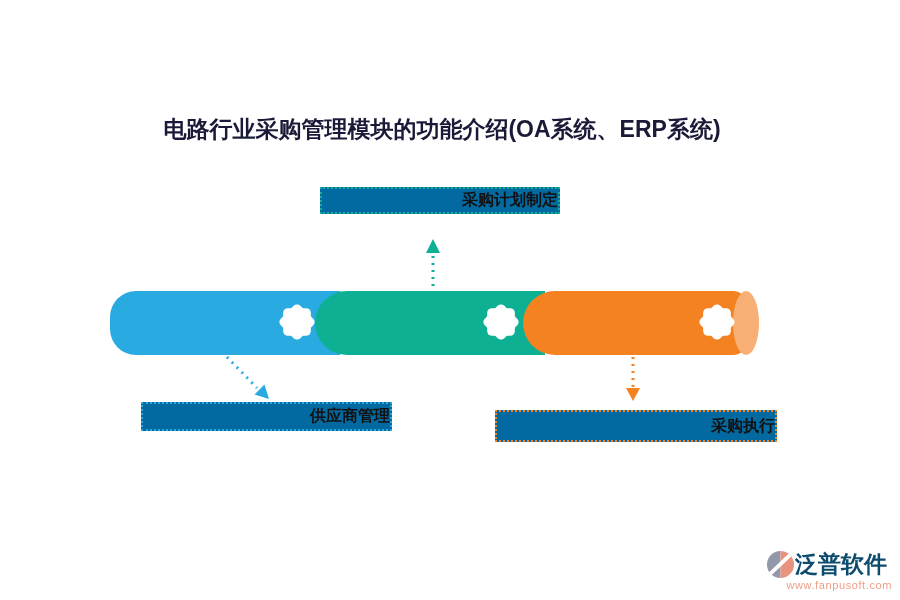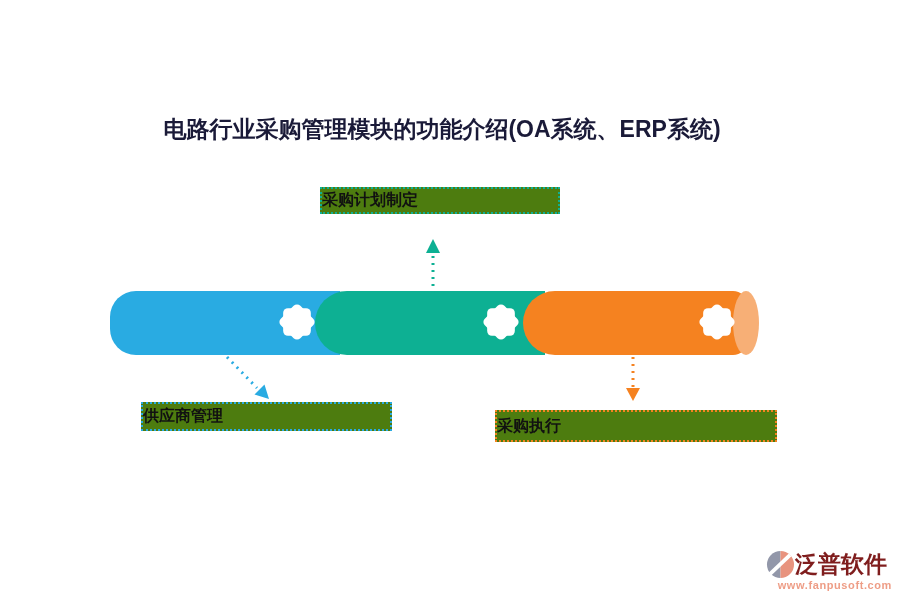--- a/index.html
+++ b/index.html
@@ -24,37 +24,37 @@
     background:#F7AF76;border-radius:50%;z-index:4;
   }
   .star{position:absolute;top:301px;width:42px;height:42px;z-index:5;}
   .star-supplier{left:276px;}
   .star-plan{left:480px;}
   .star-execute{left:696px;}
   
   .arrows{position:absolute;left:0;top:0;z-index:6;pointer-events:none;}
   
   .label-box{
-    position:absolute;display:flex;align-items:center;justify-content:flex-start;
-    background:#4d7c0f;font-weight:800;font-size:16px;color:#111;z-index:7;
+    position:absolute;display:flex;align-items:center;justify-content:flex-end;
+    background:#0369a1;font-weight:800;font-size:16px;color:#111;z-index:7;
   }
   .box-plan{left:320px;top:187px;width:236px;height:23px;border:2px dotted #0DB093;}
   .box-supplier{left:141px;top:402px;width:247px;height:25px;border:2px dotted #29ABE2;}
   .box-execute{left:495px;top:410px;width:278px;height:28px;border:2px dotted #F58220;}
   
   .watermark{position:absolute;left:766px;top:550px;width:126px;z-index:8;}
   .wm-row{display:flex;align-items:flex-end;}
   .wm-icon{width:29px;height:29px;flex:0 0 29px;}
   .wm-name{
     font-family:"Liberation Serif","DejaVu Serif",serif;
-    font-size:23px;font-weight:700;color:#7f1d1d;line-height:29px;
+    font-size:23px;font-weight:700;color:#0c4a6e;line-height:29px;
     white-space:nowrap;letter-spacing:0px;text-align:center;
   }
   .wm-url{
-    font-size:11px;font-weight:700;color:#ee9d86;letter-spacing:0.6px;
+    font-size:11px;font-weight:400;color:#ee9d86;letter-spacing:0.6px;
     text-align:right;margin-top:0px;white-space:nowrap;
   }
 </style>
 </head>
 <body>
 
 <div class="canvas">
 
   <h1 class="page-title">电路行业采购管理模块的功能介绍(OA系统、ERP系统)</h1>
 

